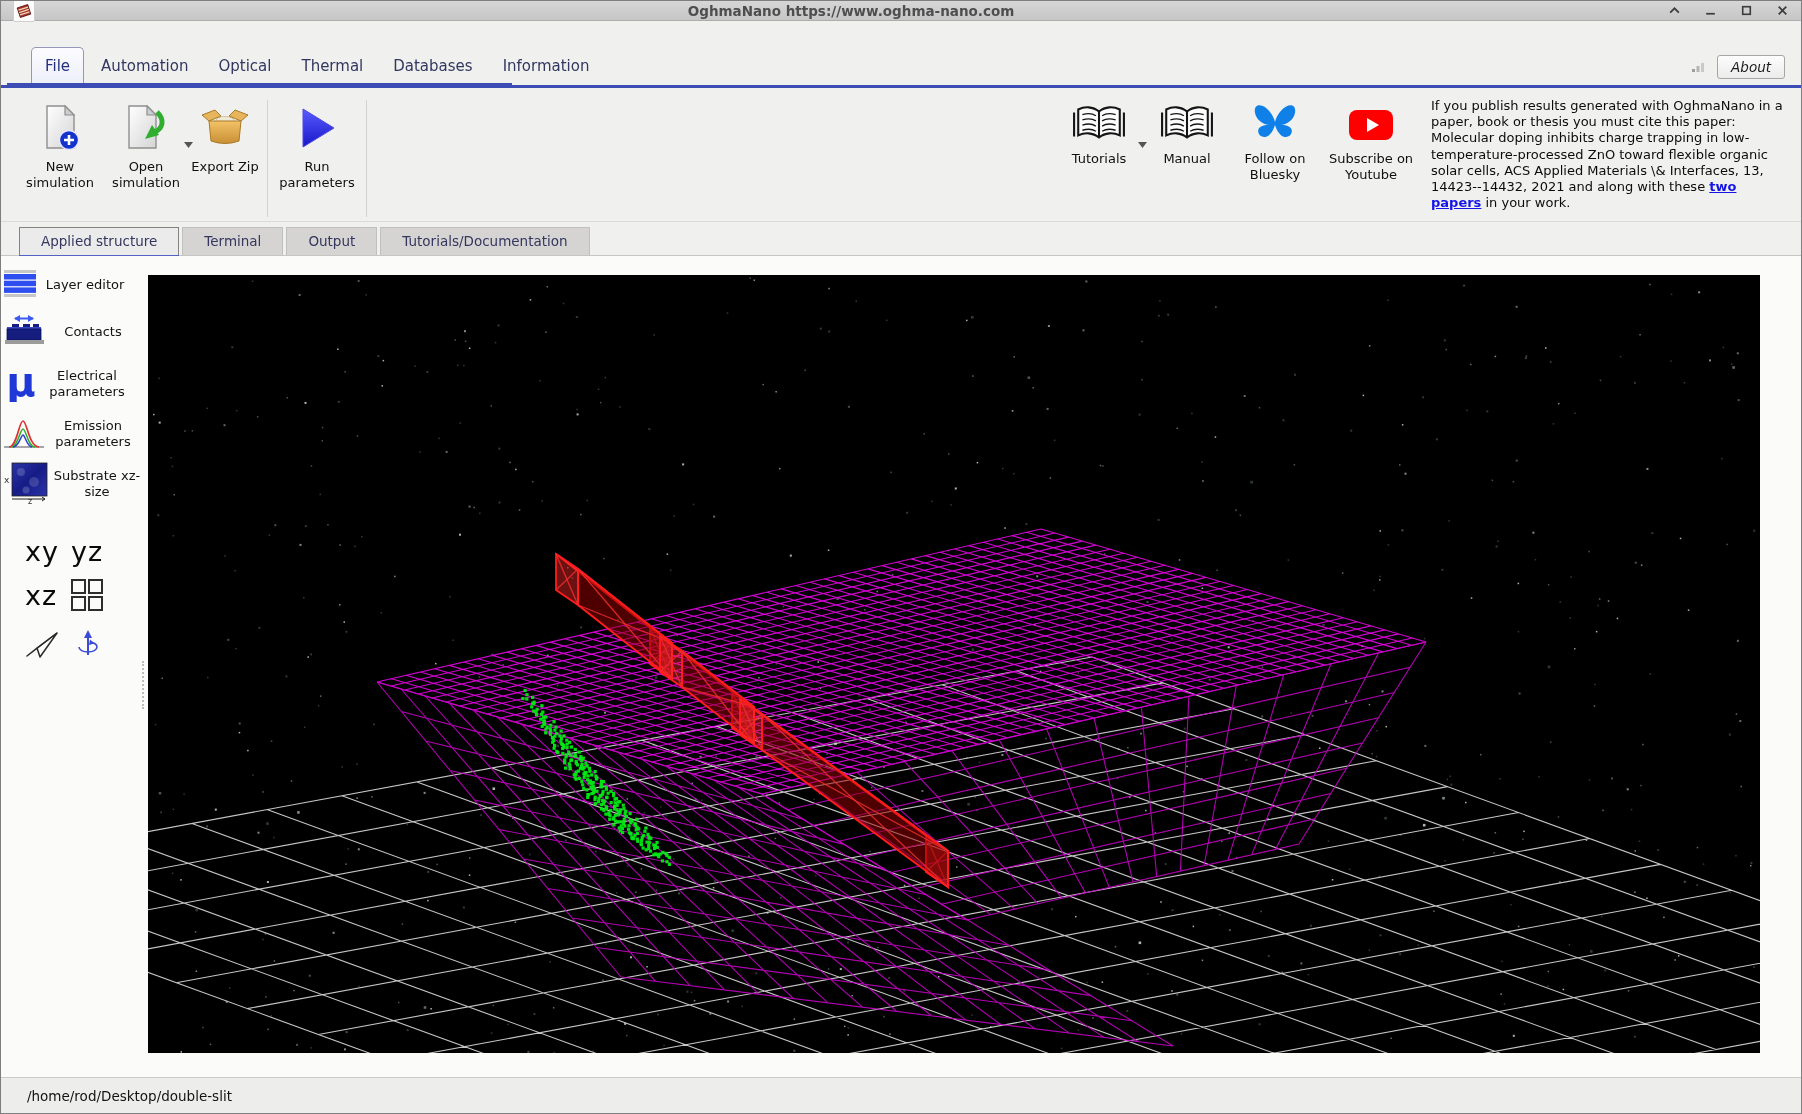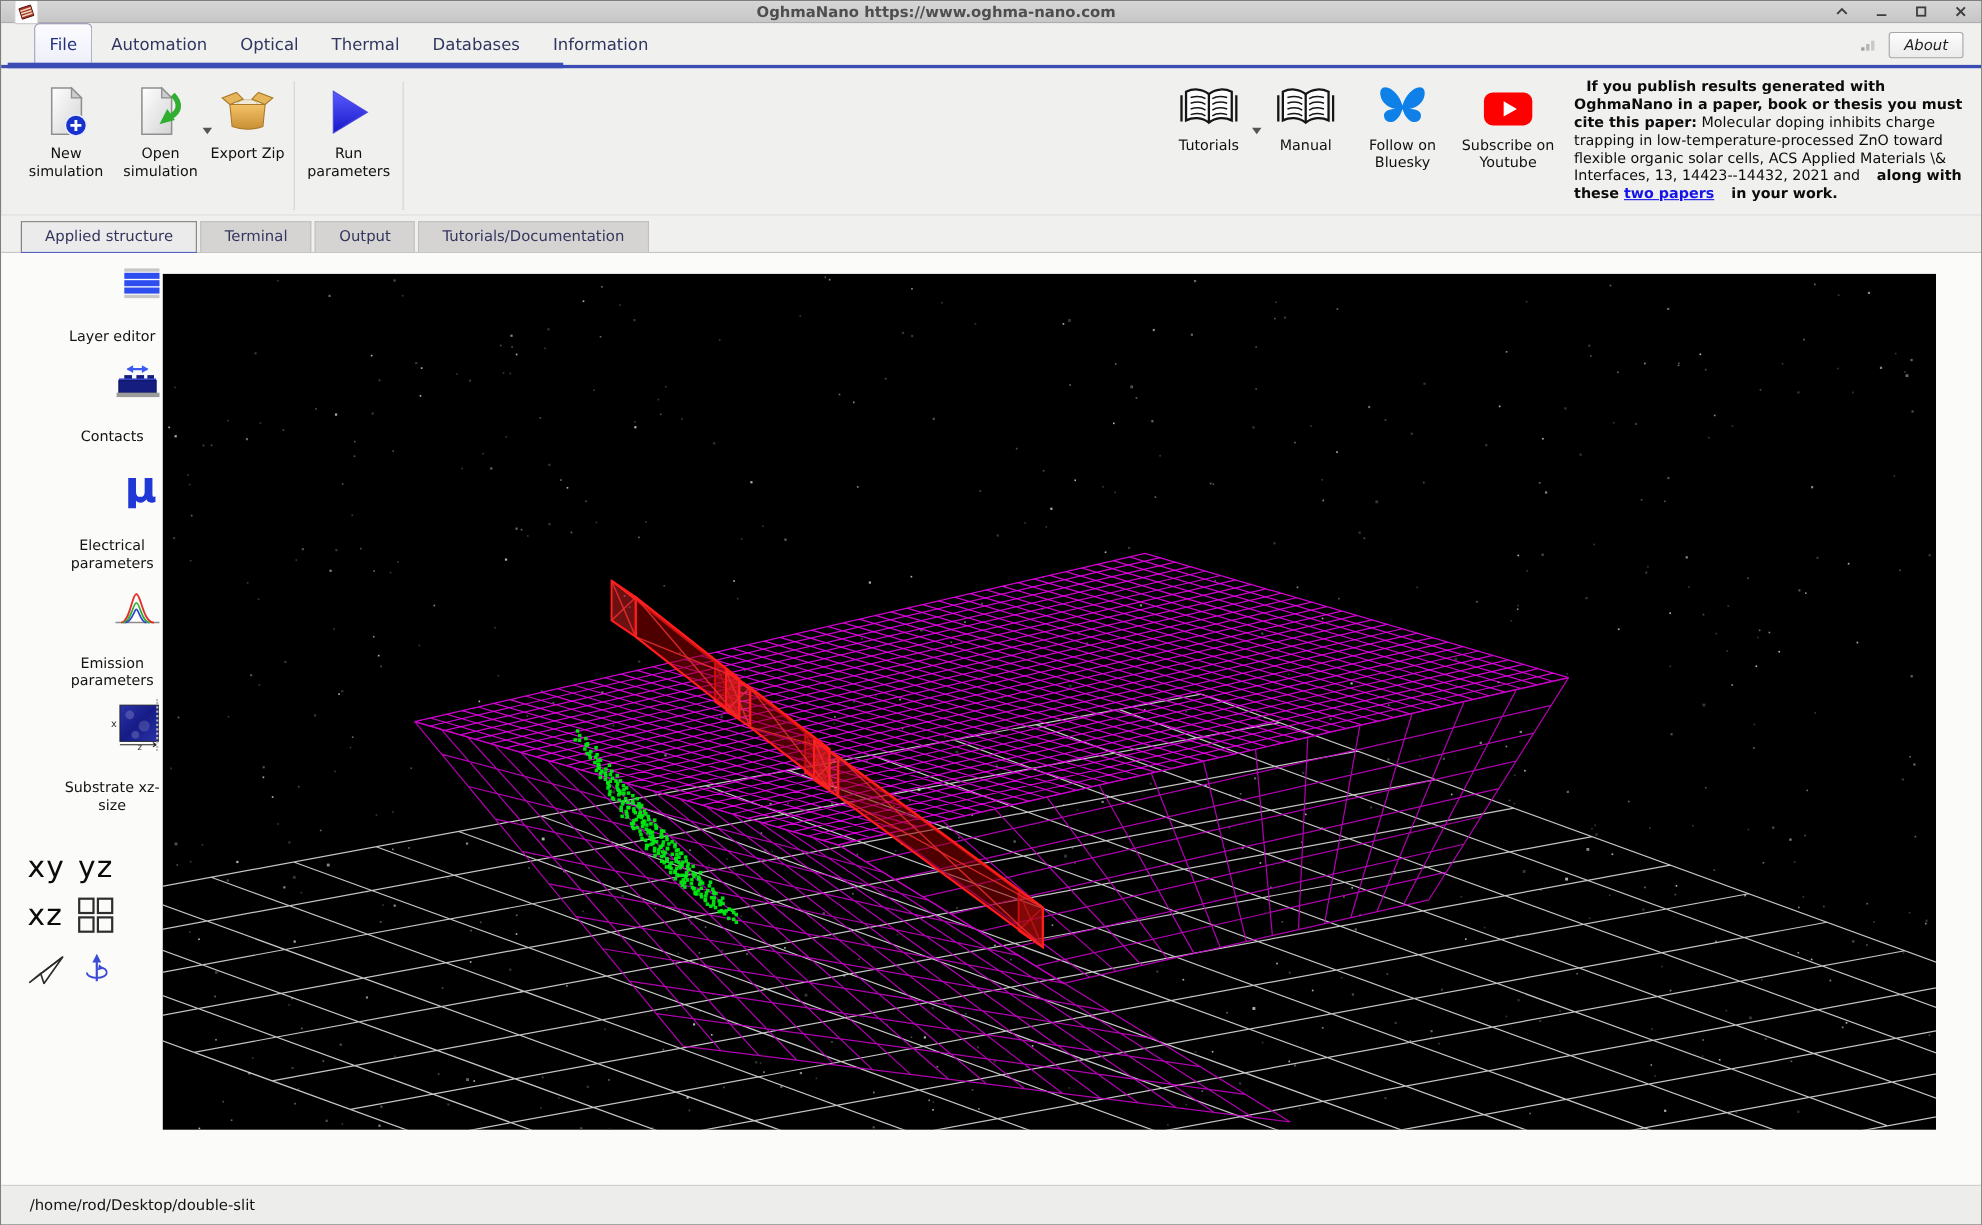--- a/index.html
+++ b/index.html
@@ -11,21 +11,21 @@
   
   .titlebar { height:20px; flex:0 0 auto; background:linear-gradient(#d6d6d6,#c6c6c6);
               border-bottom:1px solid #adadad; display:flex; align-items:center; padding:0 12px; }
   .app-logo { width:22px; height:22px; background:#fdfdfd; border:1px solid #cfcfcf; border-radius:2px;
               display:flex; align-items:center; justify-content:center; }
   .win-title { flex:1; text-align:center; font-size:13.5px; font-weight:bold; color:#4e4e4e; }
   .win-controls { display:flex; gap:22px; align-items:center; }
   .win-btn { width:14px; height:14px; display:flex; align-items:center; justify-content:center; cursor:default; }
 
   
-  .menubar { height:38px; flex:0 0 auto; display:flex; align-items:flex-end; padding:0 16px 0 30px; }
+  .menubar { height:64px; flex:0 0 auto; display:flex; align-items:flex-end; padding:0 16px 0 30px; }
   .menu-tabs { display:flex; align-items:flex-end; gap:4px; }
   .menu-tab { font-size:15px; color:#31375f; padding:9px 13px 10px; }
   .menu-tab.active { background:linear-gradient(#fcfcff,#edeff9); border:1px solid #9696b8; border-bottom:none;
                      border-radius:5px 5px 0 0; color:#22307f; }
   .menubar-right { margin-left:auto; display:flex; align-items:center; gap:12px; padding-bottom:6px; }
   .about-btn { font-size:13.5px; color:#1c1c1c; padding:3px 13px; border:1px solid #a6a6a6; border-radius:3px;
                background:linear-gradient(#fdfdfd,#ebebeb);font-style:italic; }
   .tab-underline { height:3px; background:#3b4cb4; position:relative; flex:0 0 auto; }
   .tab-underline .thick { position:absolute; left:6px; top:-2px; width:505px; height:5px; background:#3b4cb4; }
 
@@ -33,34 +33,34 @@
   .ribbon { height:134px; flex:0 0 auto; display:flex; align-items:flex-start; padding:8px 16px 0 16px;
             border-bottom:1px solid #dadad9; }
   .rib-item { position:relative; display:flex; flex-direction:column; align-items:center; padding-top:6px;
               font-size:13px; line-height:16px; color:#101010; text-align:center; }
   .rib-item .cap { margin-top:5px; }
   .w86 { width:86px; } .w96 { width:96px; } .w72 { width:72px; } .w80 { width:80px; }
   .rib-sep { width:1px; align-self:stretch; background:#d3d3d2; margin:4px 6px; }
   .drop-arrow { position:absolute; top:46px; }
   .rib-spacer { flex:1; }
   .citation { width:354px; margin-left:12px; padding-top:2px; font-size:13px; line-height:16.2px; color:#0c0c0c; }
-  .citation .b { font-weight:bold;margin-left:11px; }
+  .citation .b { font-weight:normal; }
   .citation a { color:#1515e8; font-weight:bold; text-decoration:underline; cursor:pointer; }
 
   
   .view-tabs { height:34px; flex:0 0 auto; background:#f0f0ef; border-bottom:1px solid #c5c5c4;
                display:flex; align-items:flex-end; gap:3px; padding:0 0 0 18px; }
   .vtab { font-size:13.5px; color:#34365e; background:#d5d4d3; border:1px solid #c0c0bf; border-bottom:none;
           padding:5px 21px 6px; }
   .vtab.active { background:#ebebeb; border-color:#838383; box-shadow:0 3px 0 #5360c4; }
 
   
   .content { flex:1; display:flex; background:#fbfbfa; position:relative; overflow:hidden; }
   .sidebar { width:147px; flex:0 0 auto; display:flex; flex-direction:column; align-items:center; padding-top:12px; }
-  .side-item { display:flex; flex-direction:column; align-items:flex-end; width:100%;gap:24px; }
+  .side-item { display:flex; align-items:center; width:100%; }
   .side-label { font-size:13px; line-height:16px; color:#131313; text-align:center; width:92px; margin-top:3px; }
   .mb16 { margin-bottom:16px; } .mb12 { margin-bottom:12px; } .mb10 { margin-bottom:10px; }
   .side-row { width:100%; padding-left:24px; display:flex; align-items:center; gap:12px; }
   .big-label { font-size:27px; color:#0a0a0a; letter-spacing:1px; }
   .side-handle { position:absolute; left:141px; top:405px; height:48px; border-left:2px dotted #bcbcbc; }
   .canvas-wrap { flex:1; padding-top:19px; }
   #scene-svg { display:block; background:#000; }
 
   
   .statusbar { height:36px; flex:0 0 auto; border-top:1px solid #c9c9c8; background:#ededec;

